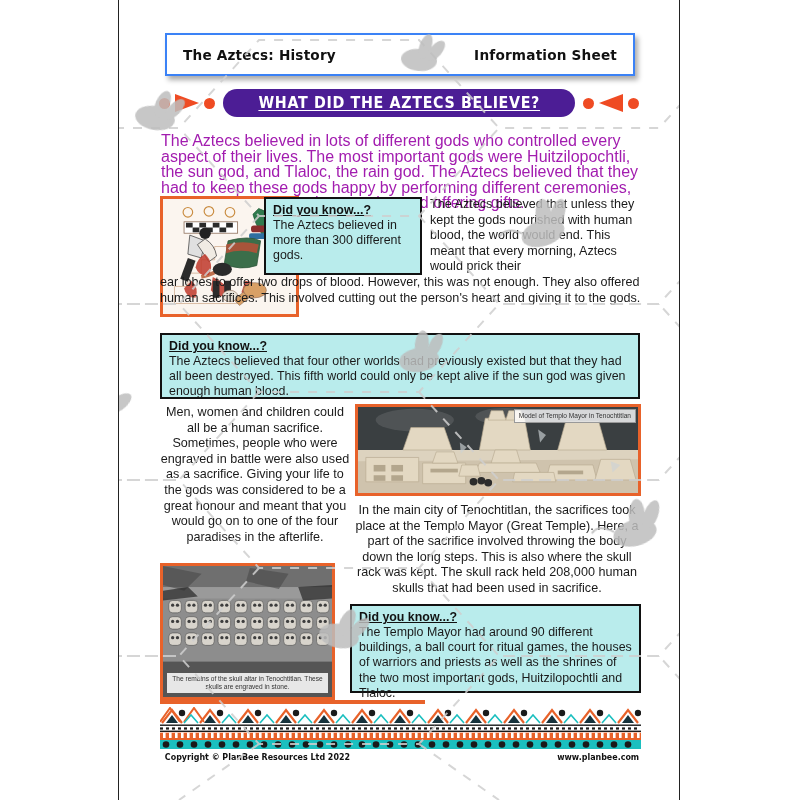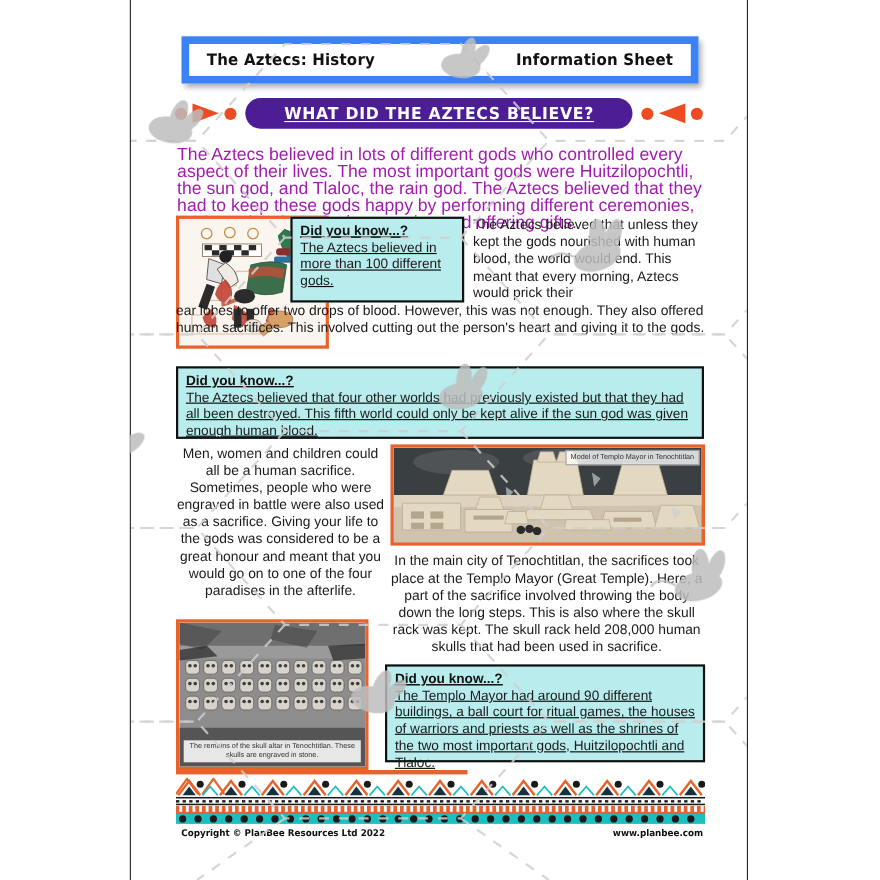--- a/index.html
+++ b/index.html
@@ -23,21 +23,21 @@
   
   .wm{position:absolute;inset:0;pointer-events:none;z-index:5;}
   .wm svg{position:absolute;left:0;top:0;}
 
   
   .content{position:absolute;left:0;top:0;width:100%;height:100%;z-index:3;}
 
   
   .hdr{
     position:absolute;left:46px;top:33px;width:470px;height:43px;
-    background:#fff;border:7px solid #3b82f6;
+    background:#fff;border:2px solid #3b82f6;
     box-shadow:3px 4px 5px rgba(0,0,0,.33);
     display:flex;align-items:center;justify-content:space-between;
     padding:0 16px;box-sizing:border-box;
   }
   .hdr span{
     font-family:"DejaVu Sans", sans-serif;
     font-weight:bold;font-size:14.5px;color:#111;letter-spacing:.2px;
     transform:scaleX(.94);transform-origin:left center;
   }
   .hdr .right{transform-origin:right center;}
@@ -59,21 +59,21 @@
     transform:scaleX(.95);
   }
 
   
   .intro{
     position:absolute;left:42px;top:133px;width:478px;
     font-size:16px;line-height:15.6px;color:#a21caf;
   }
 
   
-  .dyk{background:#b9ecec;border:2.5px solid #111;box-sizing:border-box;padding:4px 7px 5px 7px;text-decoration:underline;}
+  .dyk{background:#b9ecec;border:2.5px solid #111;box-sizing:border-box;padding:4px 7px 5px 7px;}
   .dyk .lbl{font-weight:bold;text-decoration:underline;font-size:12.4px;color:#111;display:block;margin-bottom:1px;}
   .dyk .bdy{font-size:12.4px;line-height:15.2px;color:#1a1a1a;display:block;}
 
   #dyk1{position:absolute;left:145px;top:197px;width:158px;height:78px;}
   #dyk2{position:absolute;left:41px;top:333px;width:480px;height:66px;}
   #dyk3{position:absolute;left:231px;top:604px;width:291px;height:89px;}
 
   
   .frame{border:3px solid #e8622a;background:#fff;box-sizing:border-box;overflow:hidden;position:relative;}
   #codex{position:absolute;left:41px;top:196px;width:139px;height:121px;}
@@ -249,21 +249,21 @@
             <path d="M84 98 l-10 8 l6 6 l10 -8 z"></path>
           </g>
           <g fill="#e8e2d8" stroke="#8a6a55" stroke-width=".6">
             <ellipse cx="70" cy="102" rx="8" ry="6"></ellipse>
           </g>
         </svg>
       </div>
 
       <div class="dyk" id="dyk1">
         <span class="lbl">Did you know...?</span>
-        <span class="bdy">The Aztecs believed in more than 100 different gods.</span>
+        <span class="bdy">The Aztecs believed in more than 300 different gods.</span>
       </div>
 
       <div class="para" id="p2b">ear lobes to offer two drops of blood. However, this was not enough. They also offered human sacrifices. This involved cutting out the person's heart and giving it to the gods.</div>
       <div class="para" id="p2">The Aztecs believed that unless they kept the gods nourished with human blood, the world would end. This meant that every morning, Aztecs would prick their</div>
 
       <div class="dyk" id="dyk2">
         <span class="lbl">Did you know...?</span>
         <span class="bdy">The Aztecs believed that four other worlds had previously existed but that they had all been destroyed. This fifth world could only be kept alive if the sun god was given enough human blood.</span>
       </div>
 

